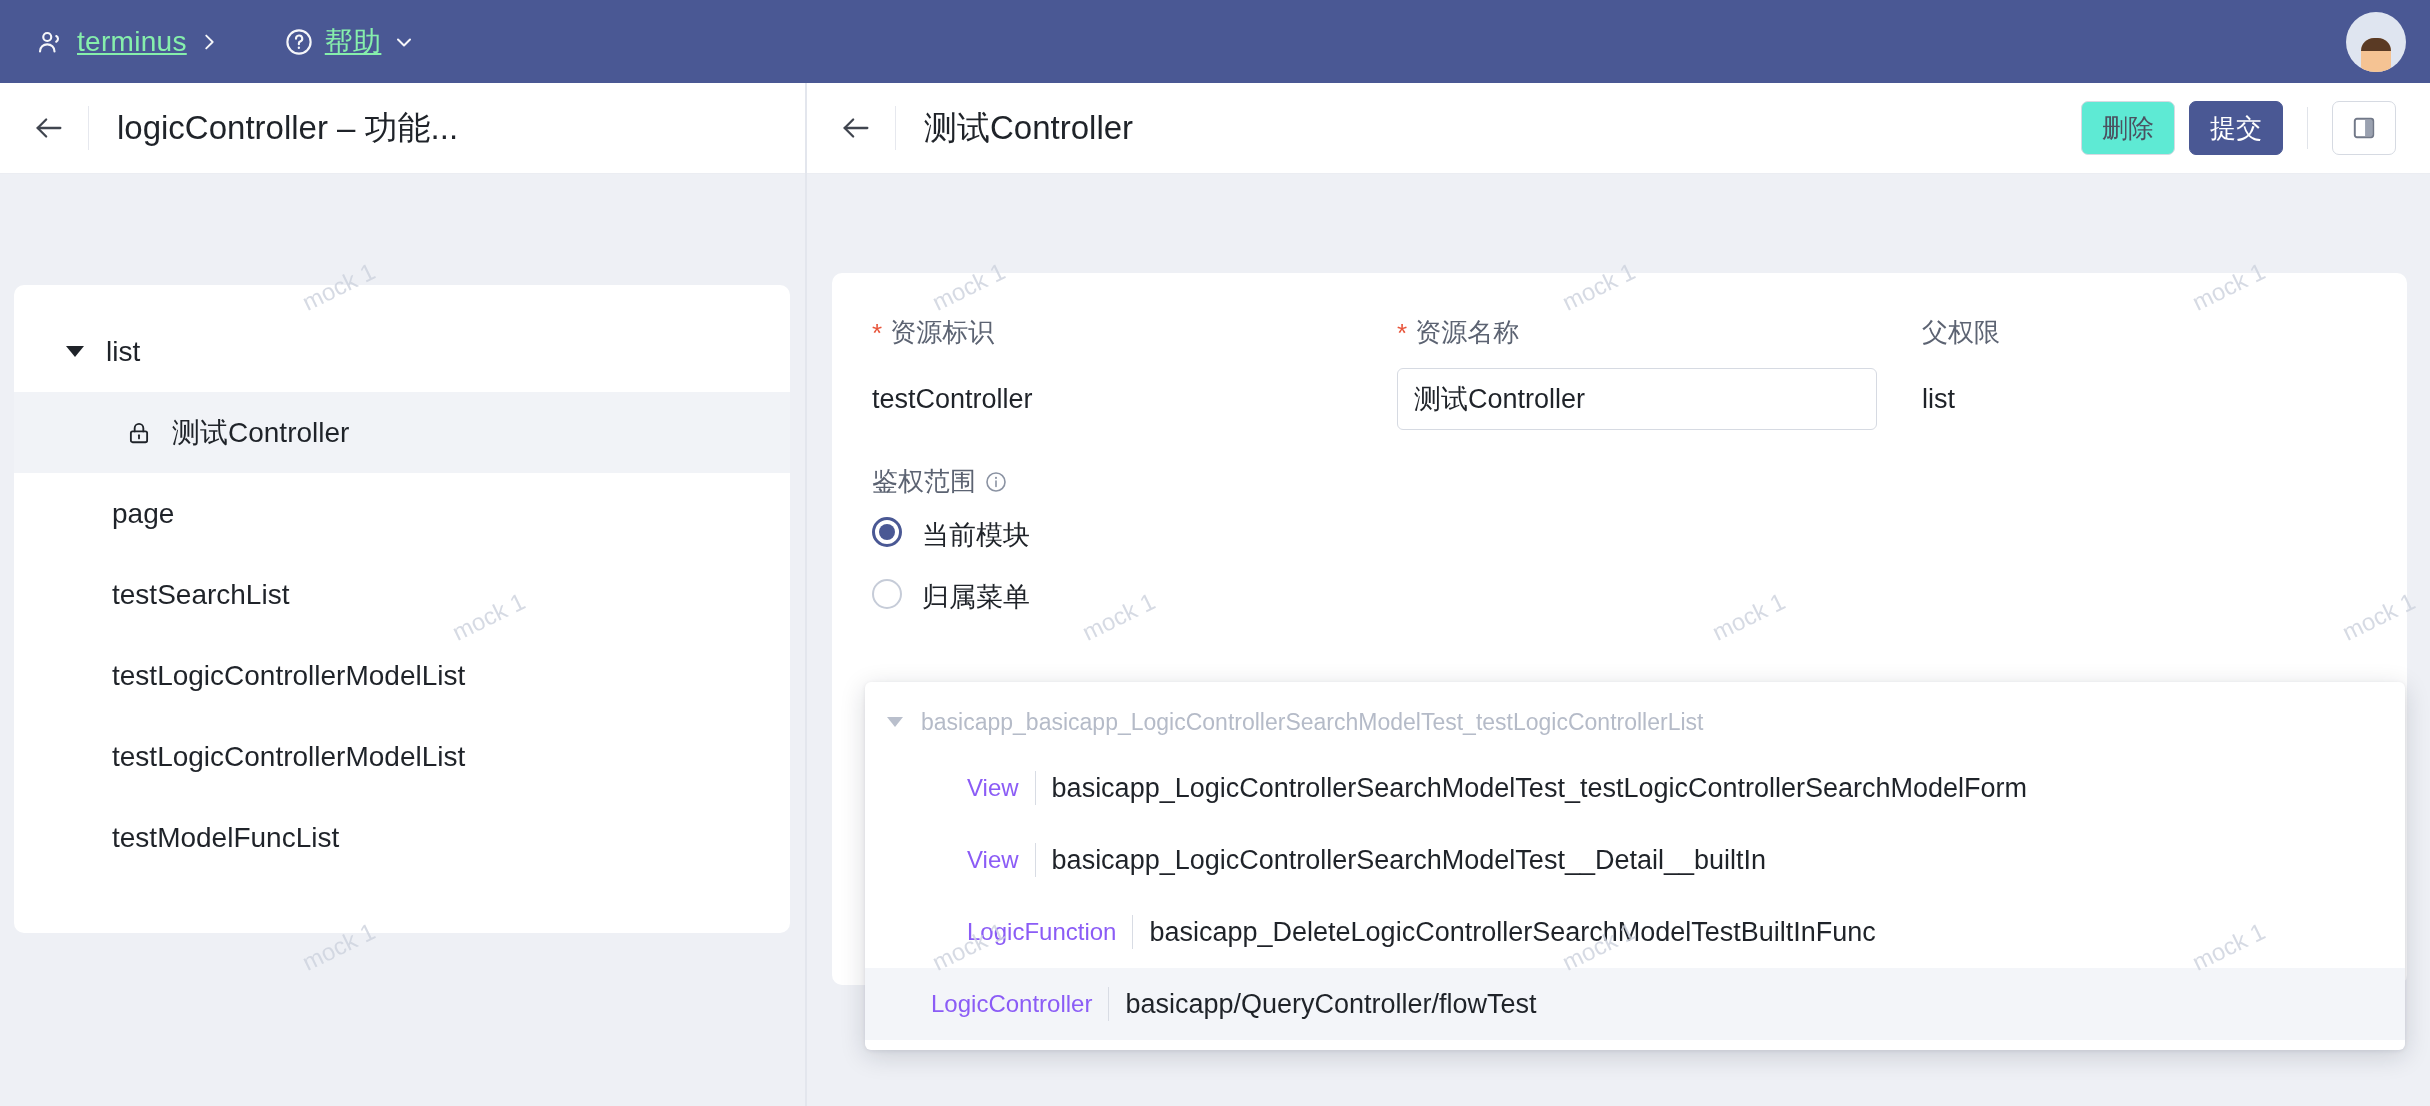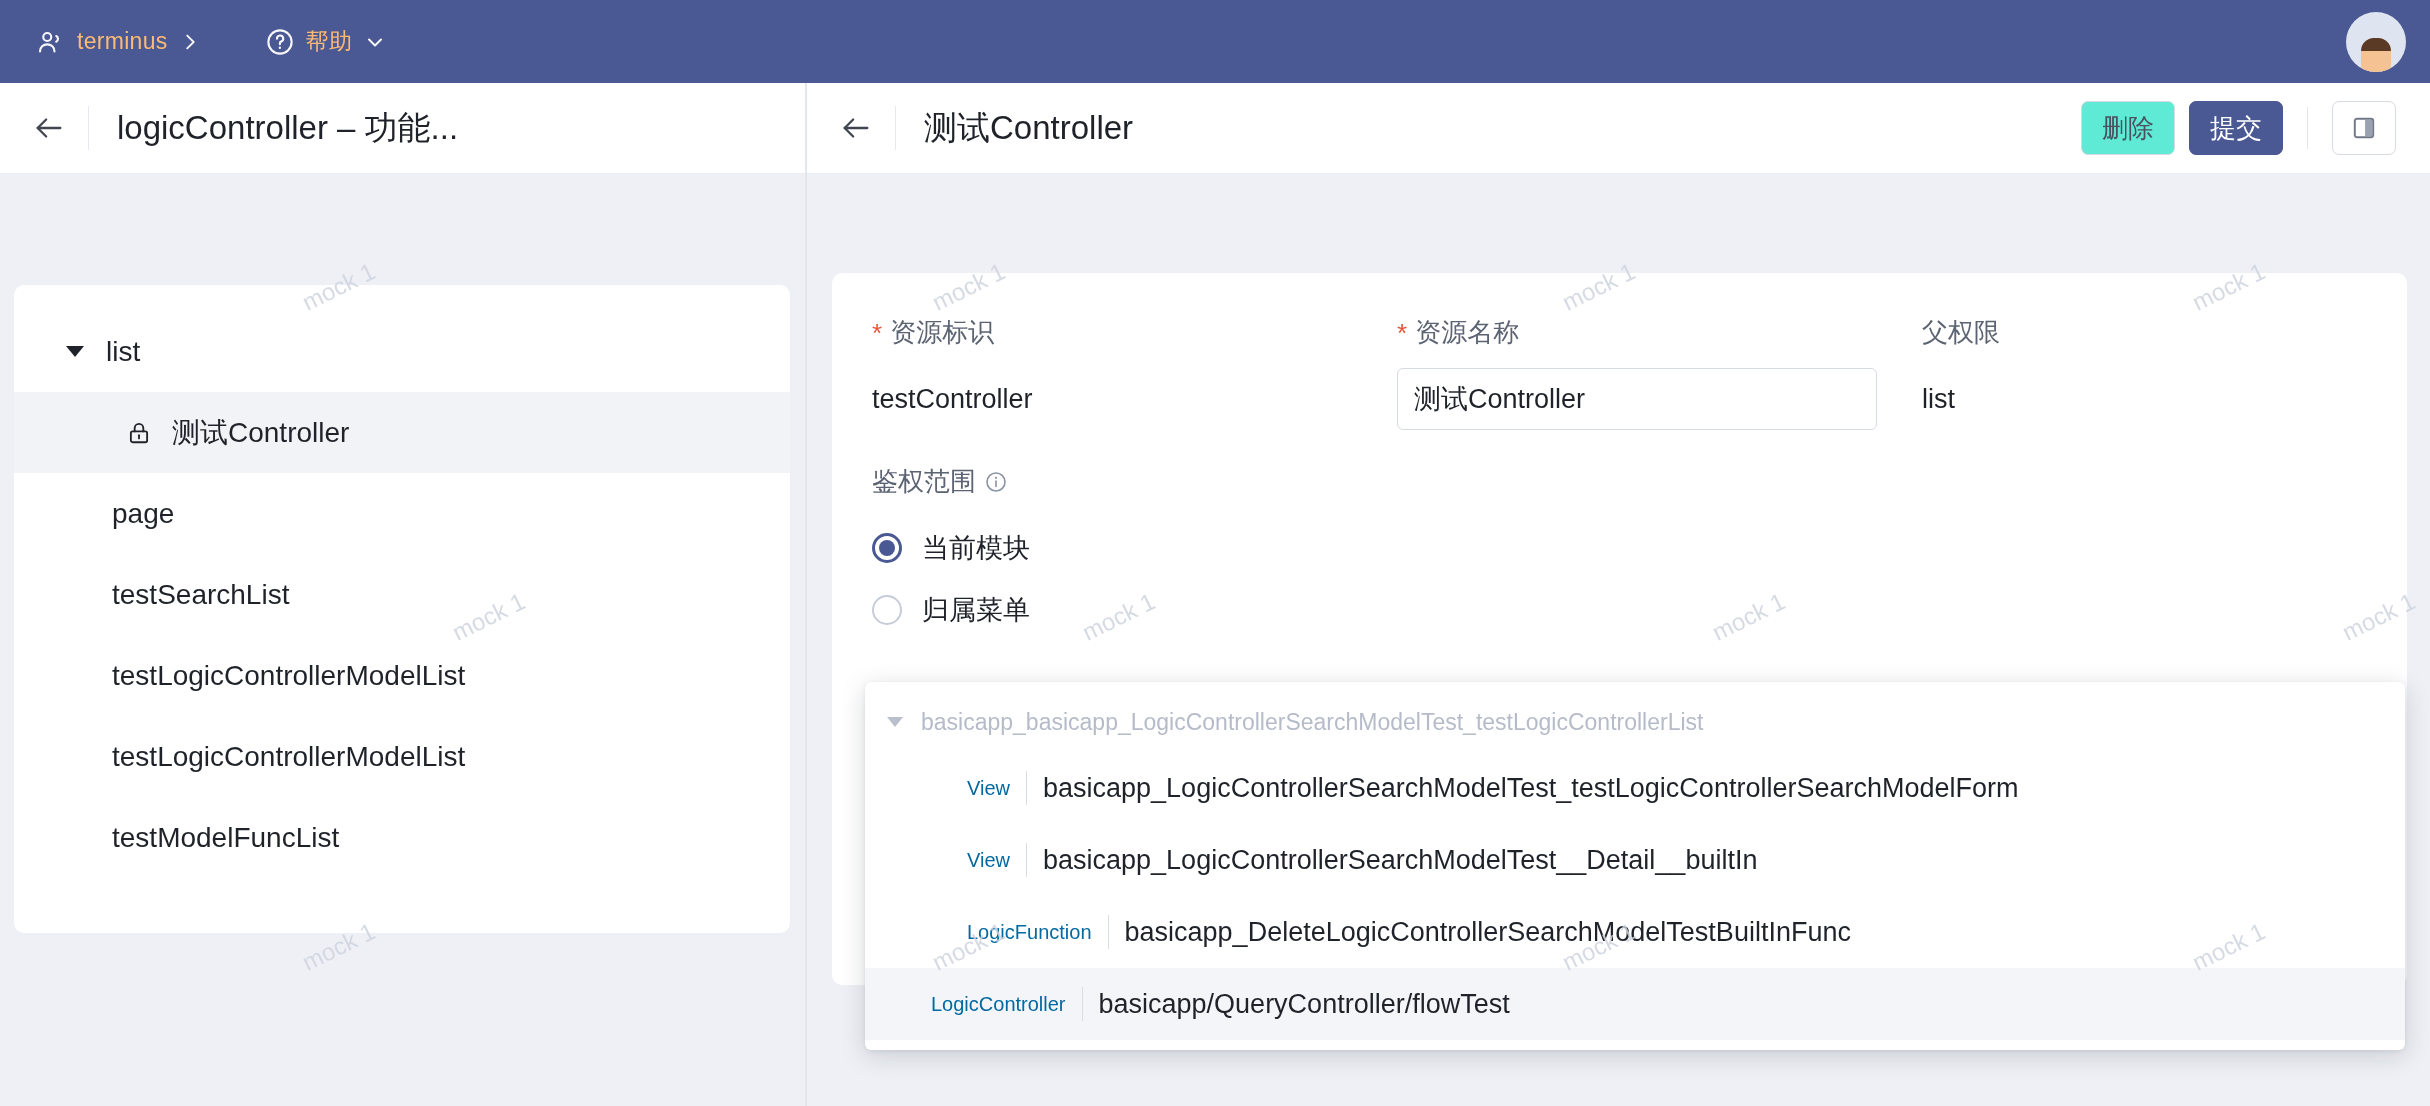--- a/index.html
+++ b/index.html
@@ -14,21 +14,21 @@
   .topbar {
     position: absolute; top: 0; left: 0;
     width: 2430px; height: 83px;
     background: #4a5894;
     display: flex; align-items: center;
     padding-left: 36px;
     color: #ffffff;
   }
   .tb-group { display: flex; align-items: center; gap: 11px; }
   .tb-group + .tb-group { margin-left: 64px; }
-  .tb-text { font-size: 23px; letter-spacing: .3px; color: #fdba74; }
+  .tb-text { font-size: 28px; letter-spacing: .3px; color: #86efac; text-decoration: underline; }
   .tb-chev { font-size: 22px; color: #fff; opacity: .95; display:flex; }
   .icon-svg { display: block; }
   .avatar {
     position: absolute; right: 24px; top: 50%; transform: translateY(-50%);
     width: 60px; height: 60px; border-radius: 50%;
     background: #dfe5f0; overflow: hidden;
     display: flex; align-items: flex-end; justify-content: center;
   }
   .avatar .head {
     width: 30px; height: 34px;
@@ -134,21 +134,21 @@
   .fld-static { font-size: 27px; color: #1f2329; height: 62px; display:flex; align-items:center; }
   .text-input {
     width: 480px; height: 62px;
     border: 1px solid #d6dae2; border-radius: 6px;
     background: #fff; font-size: 27px; color: #1f2329;
     padding: 0 16px; font-family: inherit;
   }
   .info-icon { display: flex; align-items: center; color: #8b93a3; }
 
   .section { margin-top: 34px; }
-  .radio-row { display: flex; align-items: center; height: 62px; cursor: pointer; }
+  .radio-row { display: flex; align-items: flex-start; height: 62px; cursor: pointer; }
   .radio {
     width: 30px; height: 30px; border-radius: 50%;
     border: 2px solid #c6ccd8; background: #fff;
     margin-right: 20px; display: flex; align-items: center; justify-content: center;
     flex: none;
   }
   .radio.on { border: 3px solid #4a5894; }
   .radio.on::after {
     content: ""; width: 16px; height: 16px; border-radius: 50%; background: #4a5894;
   }
@@ -186,21 +186,21 @@
     width: 0; height: 0; margin-right: 18px; flex: none;
     border-left: 8px solid transparent; border-right: 8px solid transparent;
     border-top: 10px solid #b9bfcc;
   }
   .dd-group-label { font-size: 23px; color: #b5bbc8; white-space: nowrap; }
   .dd-item {
     height: 72px; display: flex; align-items: center;
     padding-left: 102px; cursor: pointer; gap: 16px;
   }
   .dd-item.hl { background: #f3f5f9; padding-left: 66px; }
-  .dd-type { font-size: 20px; color: #0369a1; white-space: nowrap; }
+  .dd-type { font-size: 24px; color: #8b5cf6; white-space: nowrap; }
   .dd-sep { width: 1px; height: 34px; background: #d8dce4; }
   .dd-name { font-size: 27px; color: #1f2329; white-space: nowrap; }
 
   
   .wm-layer {
     position: absolute; top: 83px; left: 0;
     width: 2430px; height: 1023px;
     pointer-events: none; overflow: hidden;
   }
   .wm {

